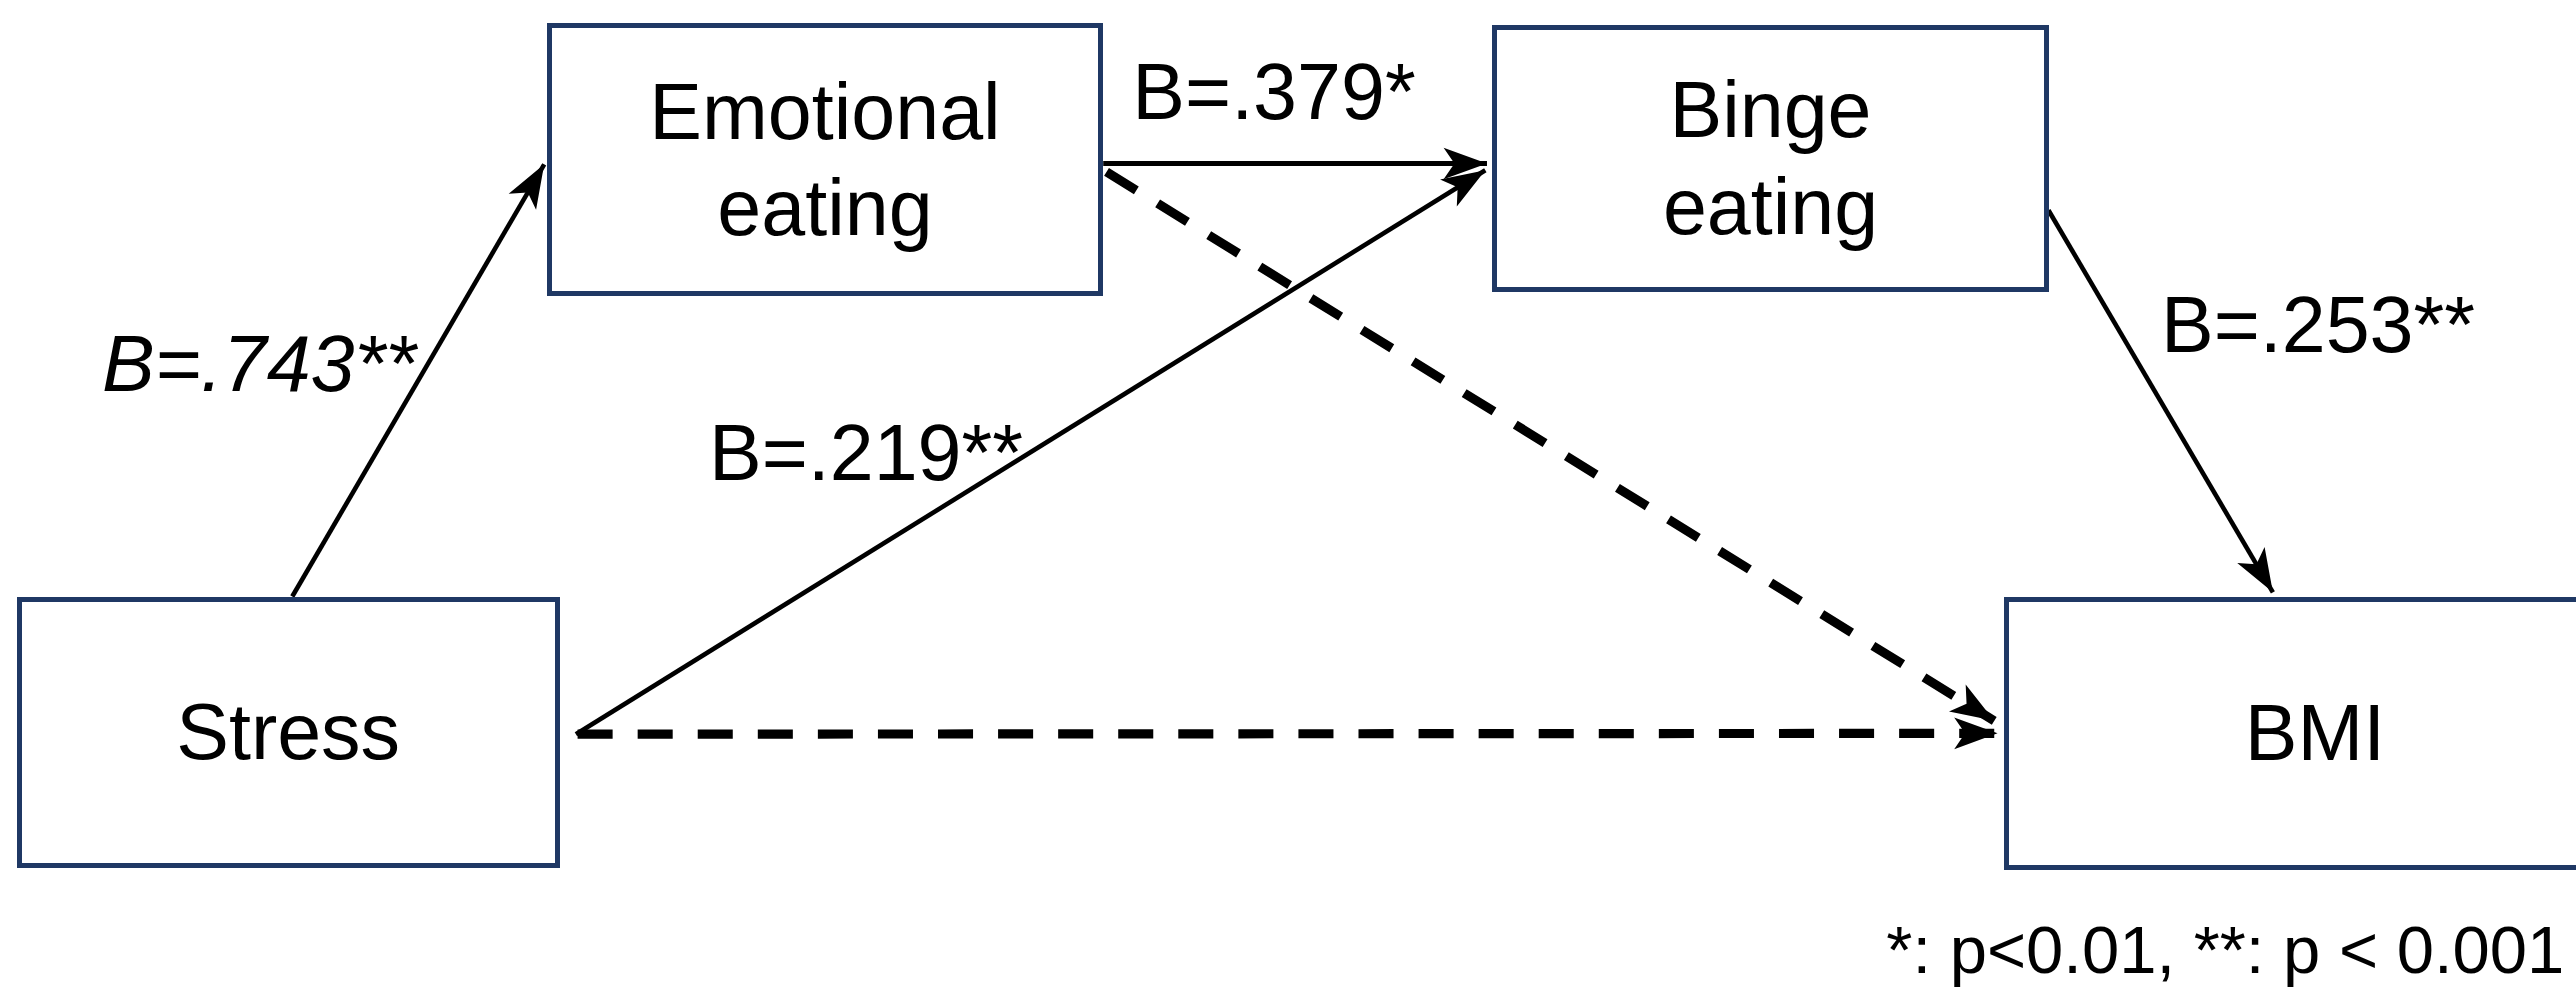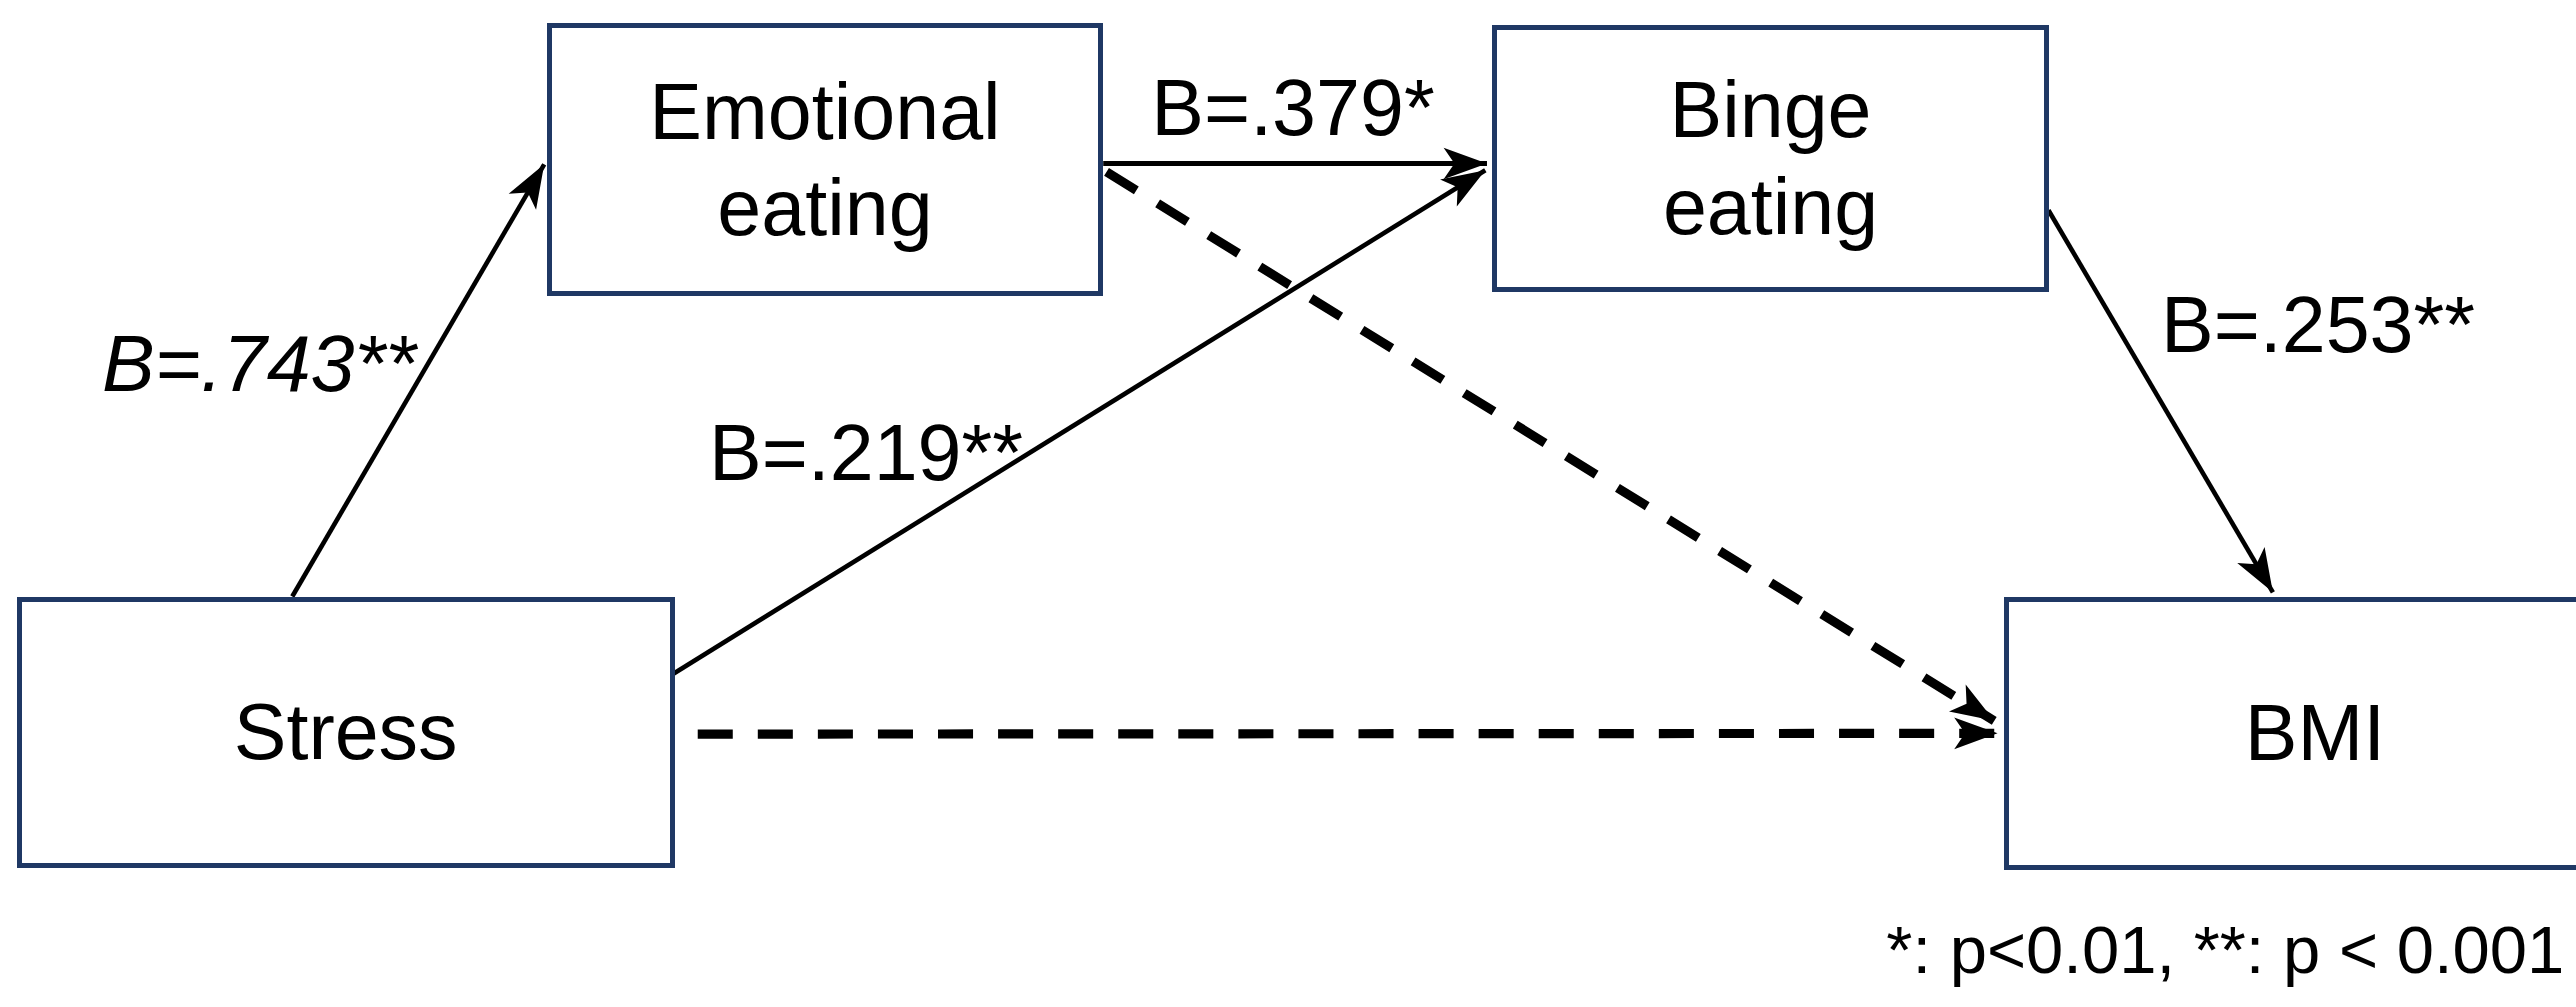--- a/index.html
+++ b/index.html
@@ -31,33 +31,33 @@
     align-items: center;
     justify-content: center;
     text-align: center;
     font-size: 79px;
     line-height: 1.22;
     color: #000000;
     white-space: pre-line;
   }
   .node-emotional { left: 547px;  top: 23.4px;  width: 556px; height: 273px; }
   .node-binge     { left: 1492px; top: 25px;  width: 557px; height: 267px; }
-  .node-stress    { left: 16.7px;   top: 597px; width: 658px; height: 271px; }
+  .node-stress    { left: 16.7px;   top: 597px; width: 543px; height: 271px; }
   .node-bmi       { left: 2004px; top: 597px; width: 622px; height: 273px; }
 
   .edge-label {
     position: absolute;
     font-size: 79px;
     line-height: 1;
     white-space: nowrap;
     transform: translateX(-50%);
     color: #000000;
   }
   .label-a { left: 259px;  top: 324px; font-style: italic; }   
-  .label-b { left: 1274px; top: 68px; margin-left: 19px;  }   
+  .label-b { left: 1274px; top: 52px;  }   
   .label-c { left: 866px; top: 413px; }   
   .label-d { left: 2318px; top: 285px; }   
 
   .footnote {
     position: absolute;
     right: 11.7px;
     top: 916px;
     font-size: 67px;
     line-height: 1;
     white-space: nowrap;

